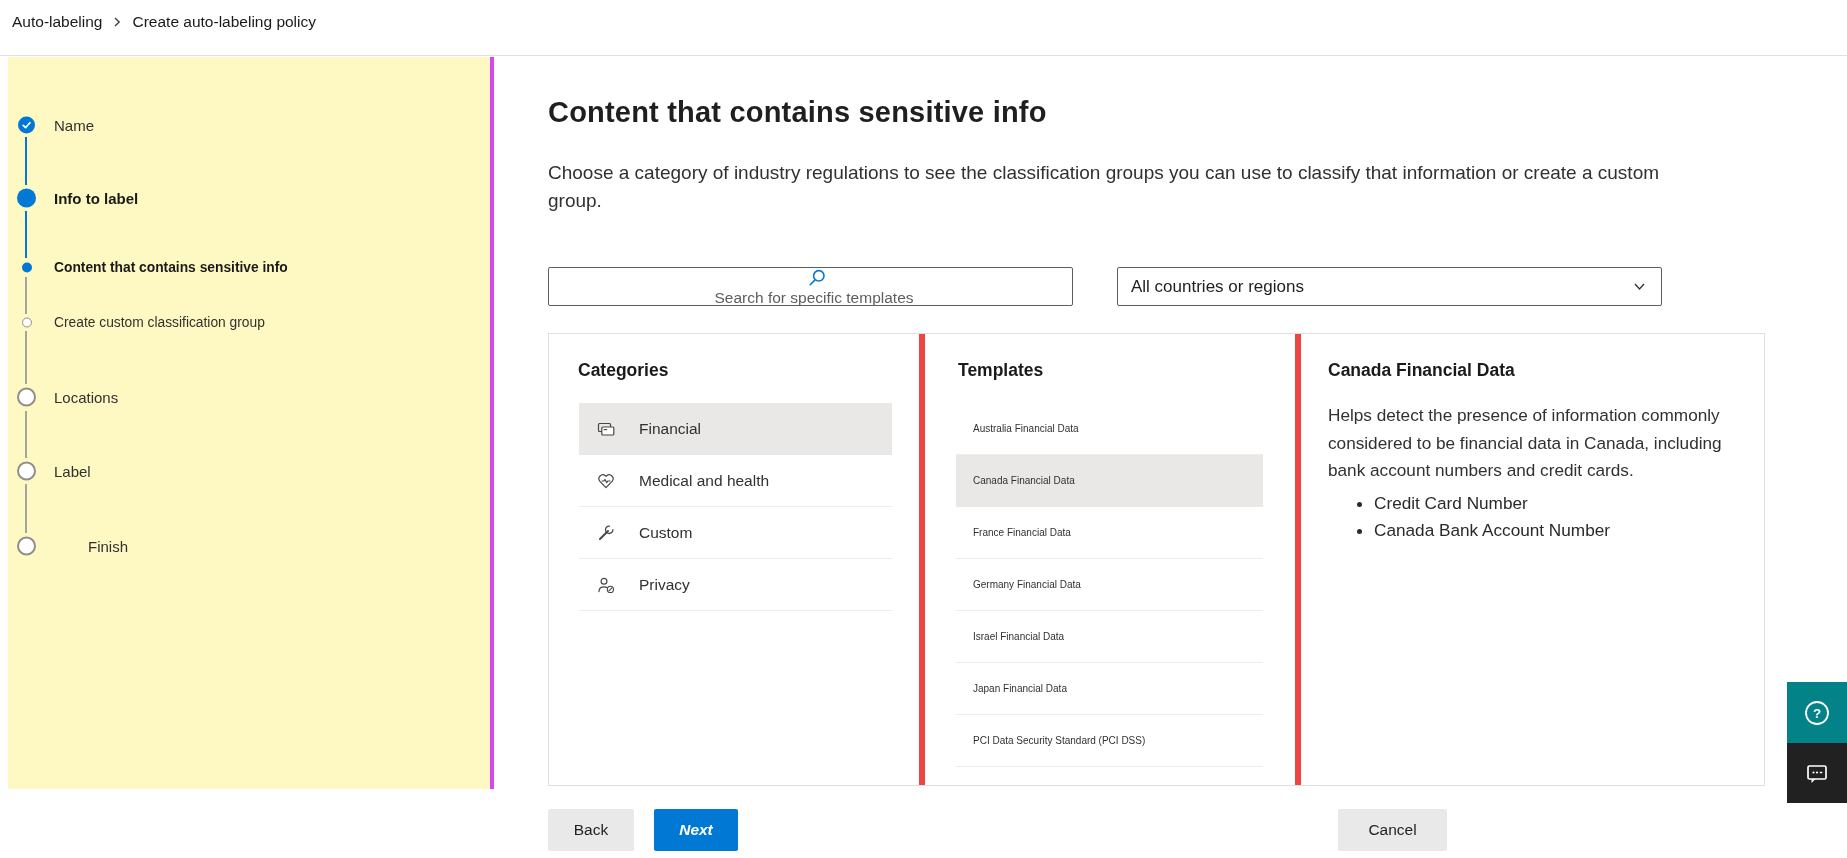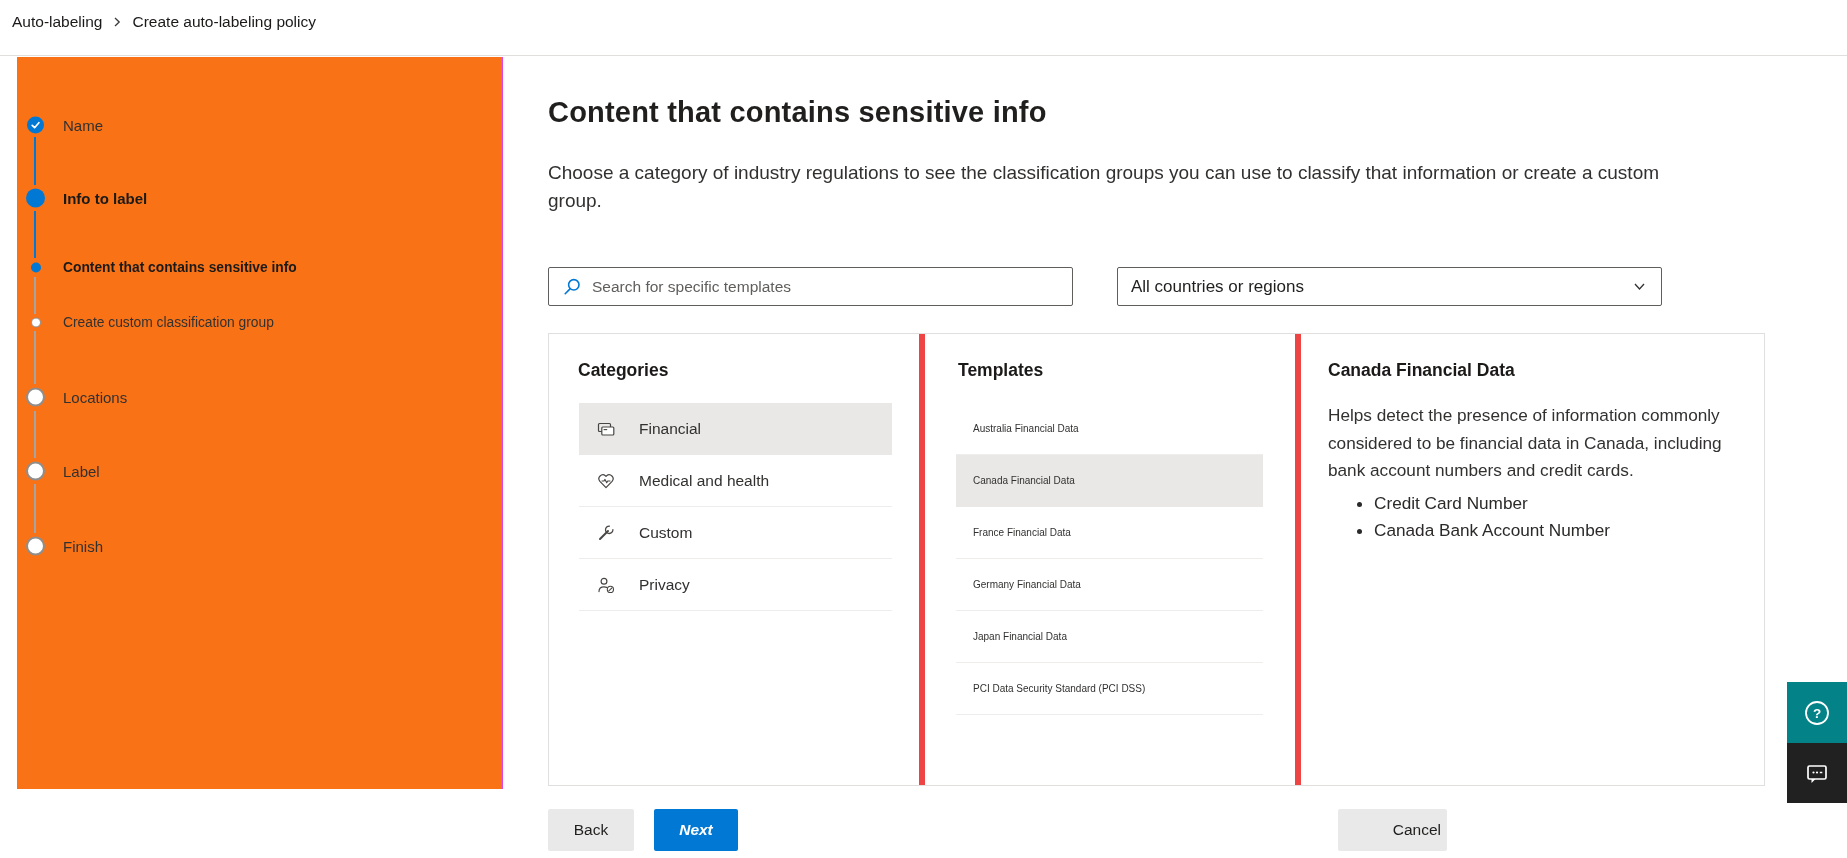--- a/index.html
+++ b/index.html
@@ -7,40 +7,40 @@
   #app{position:relative;width:1847px;height:858px;background:#fff;overflow:hidden;}
 
   
   .header{position:absolute;left:0;top:0;width:1847px;height:56px;border-bottom:1px solid #e1dfdd;background:#fff;box-sizing:border-box;}
   .breadcrumb{display:flex;align-items:center;padding:13px 8px 0 12px;font-size:15.5px;color:#1b1a19;}
   .crumb{cursor:pointer;}
   .crumb.current{cursor:default;}
   .crumb-sep{margin:0 9px;display:flex;align-items:center;}
 
   
-  .sidebar{position:absolute;left:17px;top:57px;width:486px;height:732px;border-right:1px solid #d946ef;box-sizing:border-box;background:#f97316;}
+  .sidebar{position:absolute;left:8px;top:57px;width:486px;height:732px;border-right:4px solid #d946ef;box-sizing:border-box;background:#fef9c3;}
   .step{position:absolute;display:flex;align-items:center;transform:translateY(-50%);cursor:pointer;white-space:nowrap;}
   .bullet{width:37px;display:flex;justify-content:center;align-items:center;flex:none;}
   .slabel{font-size:15px;color:#323130;padding-left:9px;}
   .step.bold .slabel{font-weight:700;color:#1b1a19;}
   .step.sub .slabel{font-size:13.8px;}
   .c-check{width:17px;height:17px;border-radius:50%;background:#0078d4;display:flex;align-items:center;justify-content:center;}
   .c-big{width:19px;height:19px;border-radius:50%;background:#0078d4;}
   .c-dot{width:10px;height:10px;border-radius:50%;background:#0078d4;}
   .c-tiny{width:8px;height:8px;border-radius:50%;border:1.7px solid #8f8d8b;background:#fff;box-sizing:content-box;}
   .c-open{width:15px;height:15px;border-radius:50%;border:2.2px solid #908e8c;background:#fff;box-sizing:content-box;}
   .conn{position:absolute;left:17px;width:2.4px;}
   .conn.blue{background:#0078d4;}
   .conn.gray{background:#a6a4a2;}
 
   
   .page-title{position:absolute;left:548px;top:96px;font-size:29px;font-weight:700;color:#201f1e;letter-spacing:.2px;}
   .page-desc{position:absolute;left:548px;top:159px;width:1165px;font-size:19px;line-height:28px;color:#323130;}
 
-  .searchbox{position:absolute;left:548px;top:267px;width:525px;height:39px;border:1px solid #605e5c;border-radius:2px;box-sizing:border-box;display:flex;align-items:center;background:#fff;}
+  .searchbox{position:absolute;left:548px;top:267px;width:525px;height:39px;border:1px solid #605e5c;border-radius:2px;box-sizing:border-box;display:flex;align-items:center;background:#fff;flex-direction:column;}
   .searchbox svg{margin-left:13px;flex:none;}
   .searchbox input{border:none;outline:none;flex:1;margin-left:8px;font-size:15.5px;font-family:"Liberation Sans",sans-serif;color:#201f1e;background:transparent;}
   .searchbox input::placeholder{color:#605e5c;opacity:1;}
 
   .dropdown{position:absolute;left:1117px;top:267px;width:545px;height:39px;border:1px solid #605e5c;border-radius:2px;box-sizing:border-box;display:flex;align-items:center;background:#fff;cursor:pointer;}
   .dropdown .dd-value{flex:1;padding-left:13px;font-size:17px;color:#201f1e;}
   .dropdown svg{margin-right:14px;flex:none;}
 
   
   .picker{position:absolute;left:548px;top:333px;width:1217px;height:453px;border:1px solid #e1dfdd;box-sizing:border-box;display:grid;grid-template-columns:370px 376px 1fr;background:#fff;}
@@ -63,21 +63,21 @@
   .detail-desc{margin-top:21px;font-size:17.2px;line-height:27.5px;color:#323130;}
   .protect-head{margin-top:37px;font-size:17.2px;font-weight:700;color:#1b1a19;}
   .protect-list{margin:5px 0 0 0;padding-left:46px;font-size:17.2px;line-height:27.5px;color:#2b2a29;}
 
   
   .btn{position:absolute;top:809px;height:42px;border:none;border-radius:2px;font-family:"Liberation Sans",sans-serif;font-size:15.5px;cursor:pointer;}
   .btn.gray{background:#e9e9e9;color:#201f1e;}
   .btn.primary{background:#0078d4;color:#fff;font-weight:600;font-style:italic;}
   #btn-back{left:548px;width:86px;}
   #btn-next{left:654px;width:84px;}
-  #btn-cancel{left:1338px;width:109px;text-align:right;}
+  #btn-cancel{left:1338px;width:109px;}
 
   
   .dock{position:absolute;width:60px;display:flex;align-items:center;justify-content:center;cursor:pointer;}
   .dock.help{left:1787px;top:682px;height:61px;background:#038387;}
   .dock.feedback{left:1787px;top:743px;height:60px;background:#212121;}
 </style>
 </head>
 <body>
 
 <div id="app">
@@ -141,21 +141,21 @@
       <span class="slabel">Locations</span>
     </div>
 
     <div class="step main" style="top:414px;">
       <span class="bullet">
           <span class="c-open"></span>
         </span>
       <span class="slabel">Label</span>
     </div>
 
-    <div class="step main" style="top:489px;">
+    <div class="step main" style="top:489px;gap:34px;">
       <span class="bullet">
           <span class="c-open"></span>
         </span>
       <span class="slabel">Finish</span>
     </div>
   </div>
 
   <div class="page-title">Content that contains sensitive info</div>
   <div class="page-desc">Choose a category of industry regulations to see the classification groups you can use to classify that information or create a custom group.</div>
 
@@ -228,20 +228,23 @@
           <span class="rlabel">Australia Financial Data</span>
         </div>
         <div class="row selected">
           <span class="rlabel">Canada Financial Data</span>
         </div>
         <div class="row">
           <span class="rlabel">France Financial Data</span>
         </div>
         <div class="row">
           <span class="rlabel">Germany Financial Data</span>
+        </div>
+        <div class="row">
+          <span class="rlabel">Israel Financial Data</span>
         </div>
         <div class="row">
           <span class="rlabel">Japan Financial Data</span>
         </div>
         <div class="row">
           <span class="rlabel">PCI Data Security Standard (PCI DSS)</span>
         </div>
       </div>
     </div>
 

